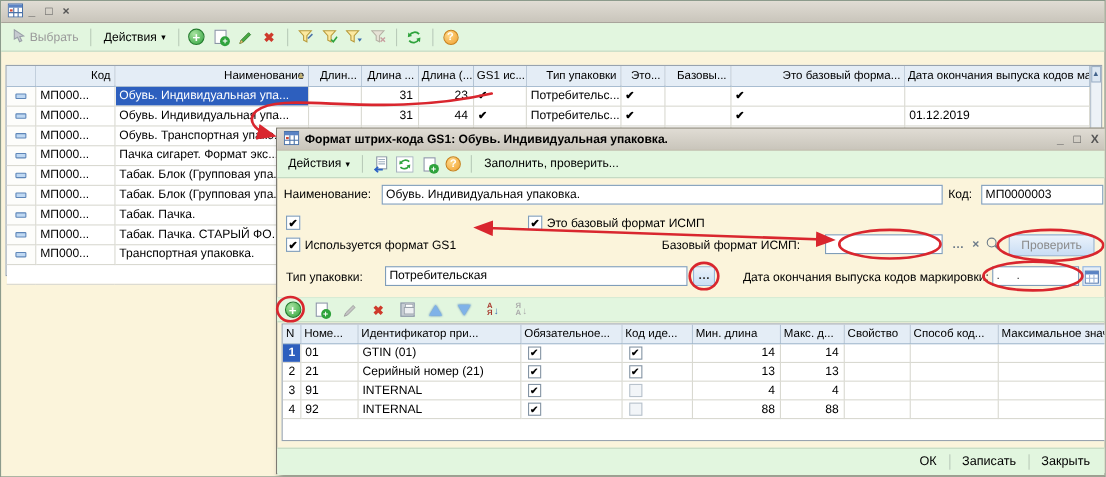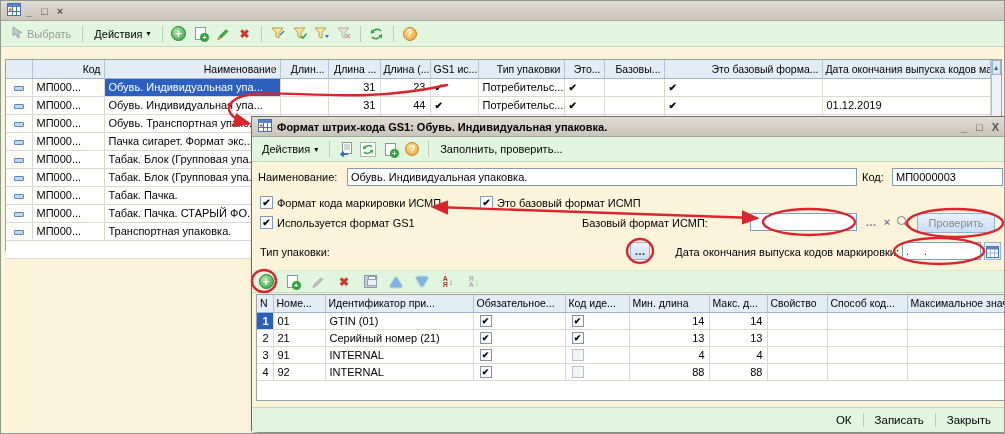--- a/index.html
+++ b/index.html
@@ -409,41 +409,43 @@
     <div class="fld" style="left:95px;top:51px;width:510px">
         <span>Обувь. Индивидуальная упаковка.</span>
       </div>
     <label style="left:610px;top:54px">Код:</label>
     <div class="fld" style="left:640px;top:51px;width:111px">
         <span>МП0000003</span>
       </div>
 
     <div class="cb" style="left:8px;top:79px">
         <span class="cbx">✔</span>
-        <span>Формат кода маркировки ИСМП</span>
       </div>
     <div class="cb" style="left:228px;top:79px">
         <span class="cbx">✔</span>
         <span>Это базовый формат ИСМП</span>
       </div>
 
     <div class="cb" style="left:8px;top:99px">
         <span class="cbx">✔</span>
         <span>Используется формат GS1</span>
       </div>
-    <label style="left:330px;top:100px;width:165px;text-align:left">Базовый формат ИСМП:</label>
+    <label style="left:330px;top:100px;width:165px;text-align:center">Базовый формат ИСМП:</label>
     <div class="fld" style="left:498px;top:96px;width:107px">
         <span></span>
       </div>
     <span class="mini" style="left:612px;top:97px">…</span>
     <span class="mini" style="left:628px;top:97px">×</span>
     <span class="icon-mag" style="left:644px;top:98px"></span>
     <div class="btn-check">Проверить</div>
 
     <label style="left:8px;top:129px">Тип упаковки:</label>
+    <div class="fld" style="left:98px;top:125px;width:275px">
+        <span>Потребительская</span>
+      </div>
     <span class="dots-btn" style="left:378px;top:125px">…</span>
     <label style="left:420px;top:129px;width:227px;text-align:right">Дата окончания выпуска кодов маркировки:</label>
     <div class="fld" style="left:650px;top:125px;width:79px">
         <span class="dim-dots">.  .</span>
       </div>
     <span class="cal-btn" style="left:732px;top:125px">
         <svg width="13" height="13">
           <rect x="0.5" y="1.5" width="12" height="11" fill="#fff" stroke="#4A71A8"></rect>
           <rect x="0.5" y="1.5" width="12" height="3" fill="#5B83C4"></rect>
           <line x1="4.5" y1="5" x2="4.5" y2="12" stroke="#9FB6D8"></line>

